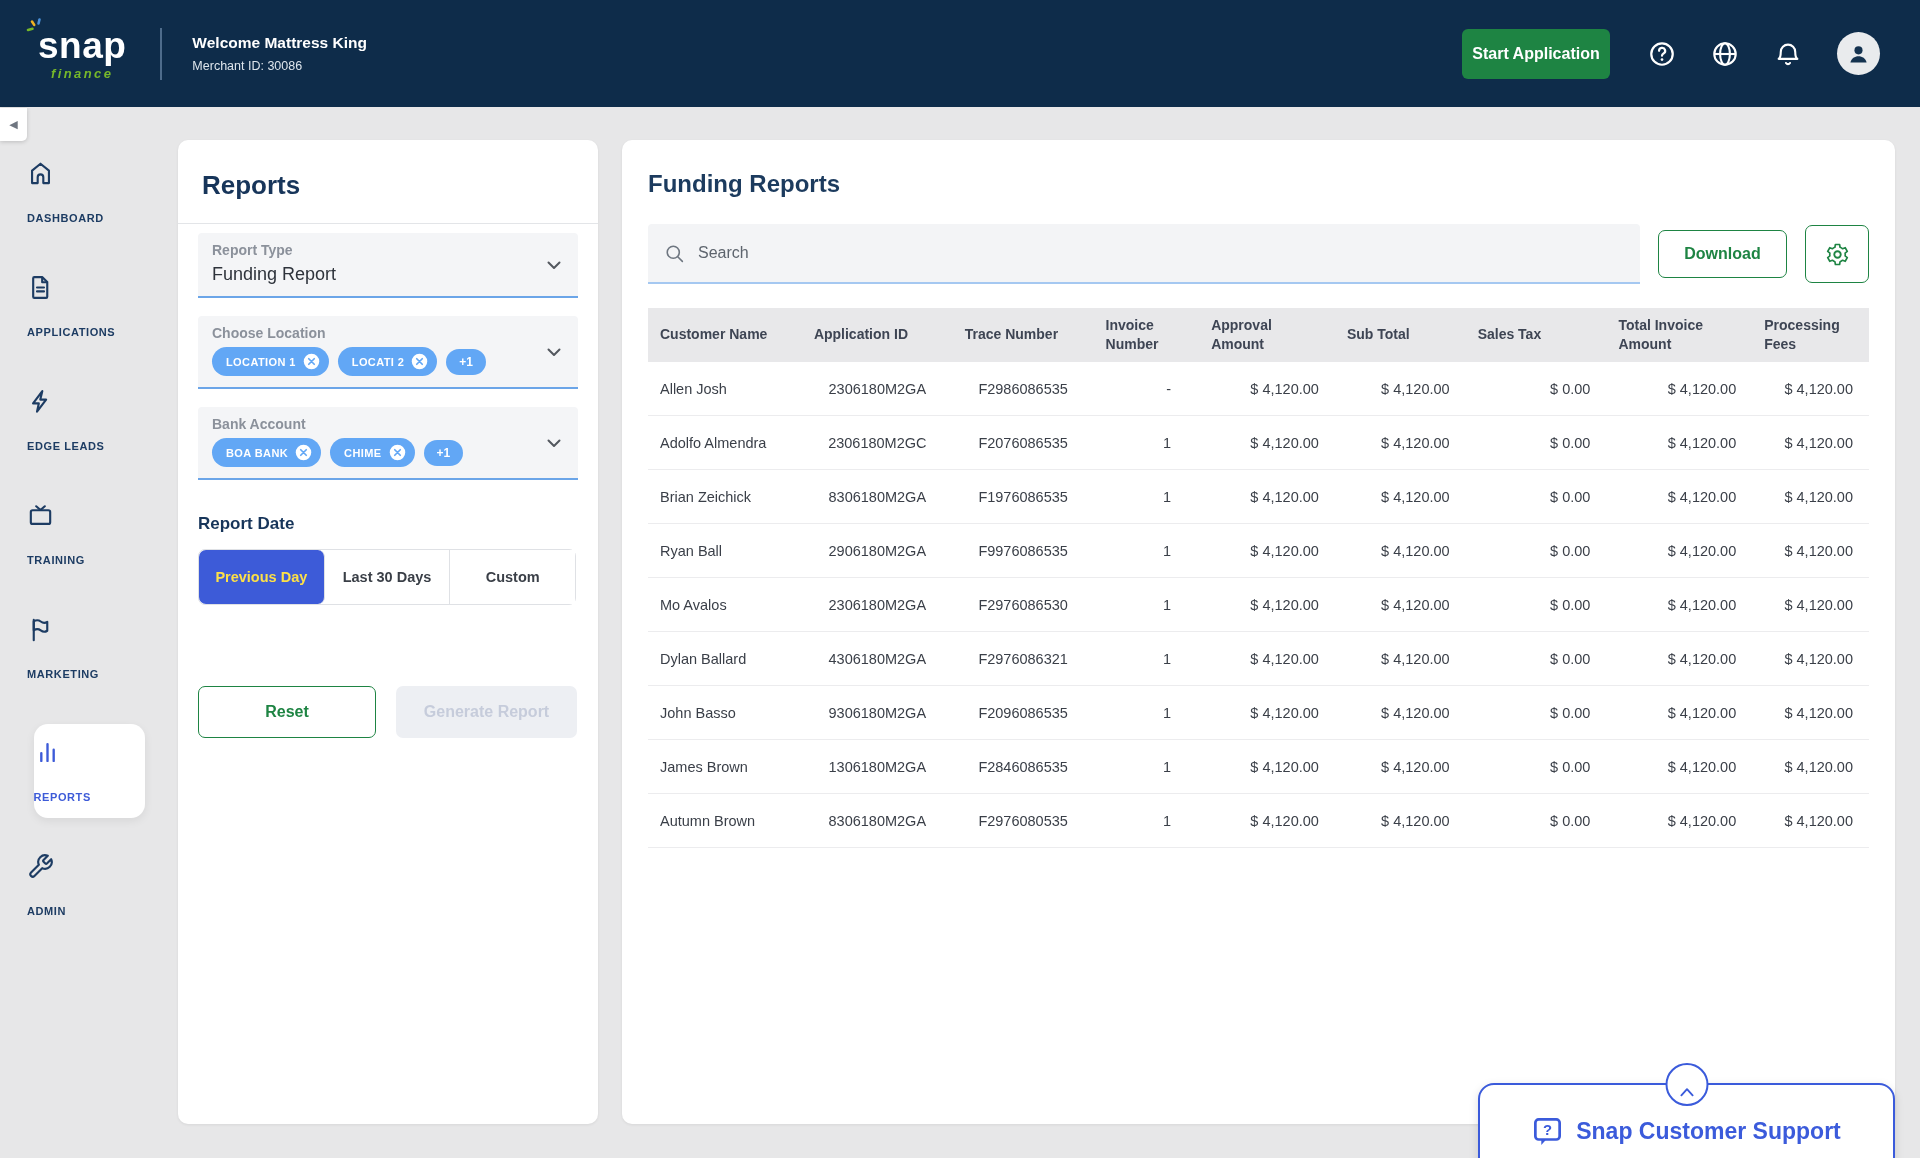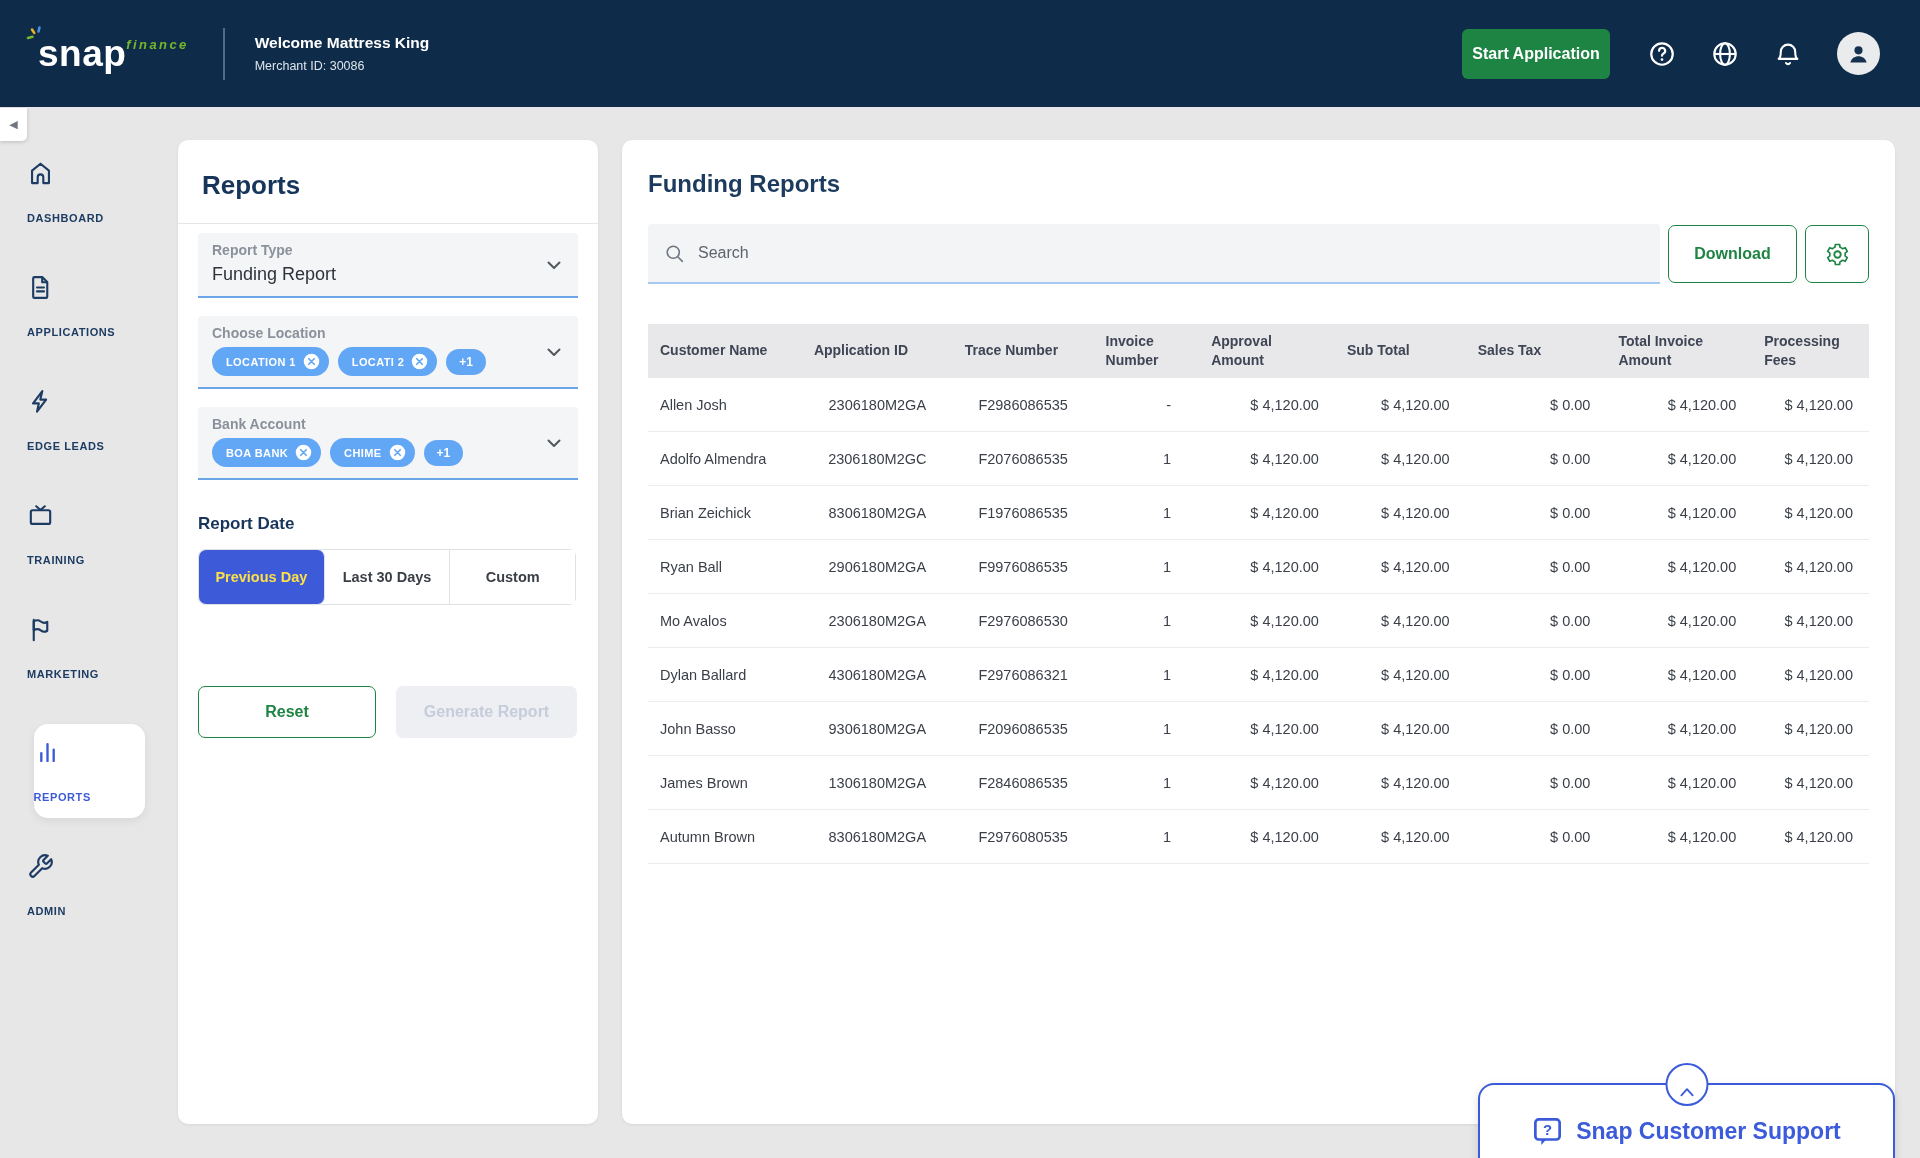--- a/index.html
+++ b/index.html
@@ -5,21 +5,21 @@
   * { margin:0; padding:0; box-sizing:border-box; }
   html,body { width:1920px; height:1158px; }
   body {
     font-family:"Liberation Sans", sans-serif;
     background:#e7e7e8;
     overflow:hidden;
     position:relative;
   }
   
   .topbar { height:107px; background:#0e2c4a; display:flex; align-items:center; padding:0 40px 0 38px; }
-  .logo { position:relative; display:flex; flex-direction:row; line-height:1; margin-right:34px; cursor:pointer; }
+  .logo { position:relative; display:flex; flex-direction:column; line-height:1; margin-right:34px; cursor:pointer; }
   .logo-spark { position:absolute; left:-12px; top:-10px; width:20px; height:20px; }
   .logo-snap { color:#fff; font-weight:bold; font-size:37px; letter-spacing:.5px; }
   .logo-finance { color:#76b82a; font-weight:bold; font-size:13px; letter-spacing:2.4px; margin-top:3px; text-align:center;font-style:italic; }
   .topbar-divider { width:2px; height:52px; background:#4e6c8b; margin-right:30px; }
   .welcome-title { color:#fff; font-weight:bold; font-size:15.5px; margin-bottom:7px; }
   .merchant-id { color:#dde5ec; font-size:12.5px; }
   .topbar-right { margin-left:auto; display:flex; align-items:center; }
   .start-app-btn { background:#1e8443; color:#fff; font-weight:bold; font-size:16px; border:none; border-radius:6px; width:148px; height:50px; margin-right:38px; cursor:pointer; }
   .top-icon { color:#fff; width:28px; height:28px; margin-right:35px; cursor:pointer; }
   .top-icon svg { width:100%; height:100%; }
@@ -51,26 +51,26 @@
   .segmented { display:flex; width:378px; border:1px solid #dfe1e5; border-radius:7px; background:#fff; }
   .seg-btn { flex:1; height:54px; background:#fff; border:none; border-right:1px solid #dfe1e5; font-family:inherit; font-size:14.5px; font-weight:bold; color:#3a3f47; cursor:pointer; }
   .seg-btn:last-child { border-right:none; }
   .seg-btn.active { background:#3d5bd8; color:#fde047; border-radius:7px; }
   .filter-actions { display:flex; margin-top:81px; }
   .btn-reset { width:178px; height:52px; background:#fff; border:1.8px solid #1e8443; border-radius:7px; color:#1e8443; font-weight:bold; font-size:16px; font-family:inherit; cursor:pointer; }
   .btn-generate { width:181px; height:52px; background:#edeff3; border:none; border-radius:7px; color:#c6ccdb; font-weight:bold; font-size:16px; font-family:inherit; margin-left:20px; cursor:not-allowed; }
   
   .main-card { flex:1; margin-left:24px; background:#fff; border-radius:10px; height:984px; padding:30px 26px; box-shadow:0 1px 3px rgba(0,0,0,.07); }
   .main-title { font-size:24px; font-weight:bold; color:#1c3b5e; margin-bottom:26px; }
-  .controls { display:flex; align-items:center; gap:8px; margin-bottom:40px; }
+  .controls { display:flex; align-items:center; gap:18px; margin-bottom:24px; }
   .search-wrap { flex:1; height:60px; background:#f3f4f6; border-bottom:2px solid #a5c8f1; border-radius:4px 4px 0 0; display:flex; align-items:center; padding:0 16px; }
   .search-wrap svg { width:21px; height:21px; color:#6e7680; flex:none; }
   .search-wrap input { border:none; outline:none; background:transparent; font-family:inherit; font-size:16px; margin-left:13px; flex:1; color:#2f343c; }
   .search-wrap input::placeholder { color:#5d646d; }
-  .btn-download { width:129px; height:58px; border:1.7px solid #1e8443; border-radius:7px; color:#1e8443; font-weight:bold; font-size:16px; font-family:inherit; background:#fff; cursor:pointer; flex:none; }
+  .btn-download { width:129px; height:48px; border:1.7px solid #1e8443; border-radius:7px; color:#1e8443; font-weight:bold; font-size:16px; font-family:inherit; background:#fff; cursor:pointer; flex:none; }
   .btn-gear { width:64px; height:58px; border:1.7px solid #1e8443; border-radius:7px; background:#fff; color:#1e8443; display:flex; align-items:center; justify-content:center; cursor:pointer; flex:none; }
   .btn-gear svg { width:25px; height:25px; }
   table { width:100%; border-collapse:collapse; table-layout:fixed; }
   thead th { background:#e8e8ea; color:#3e4554; font-weight:bold; font-size:14px; text-align:left; padding:8px 12px; line-height:1.35; vertical-align:middle; height:52px; }
   tbody td { font-size:14.5px; color:#3a3f48; padding:18px 12px; border-bottom:1px solid #ececee; height:54px; }
   .ac { text-align:center; }
   .ar { text-align:right; padding-right:16px; }
   .ar-inv { text-align:right; padding-right:28px; }
   
   .support { position:absolute; top:1083px; left:1478px; width:417px; height:112px; background:#fff; border:2.5px solid #3b5bdb; border-radius:16px; box-shadow:0 3px 10px rgba(0,0,0,.13); z-index:5; cursor:pointer; }

